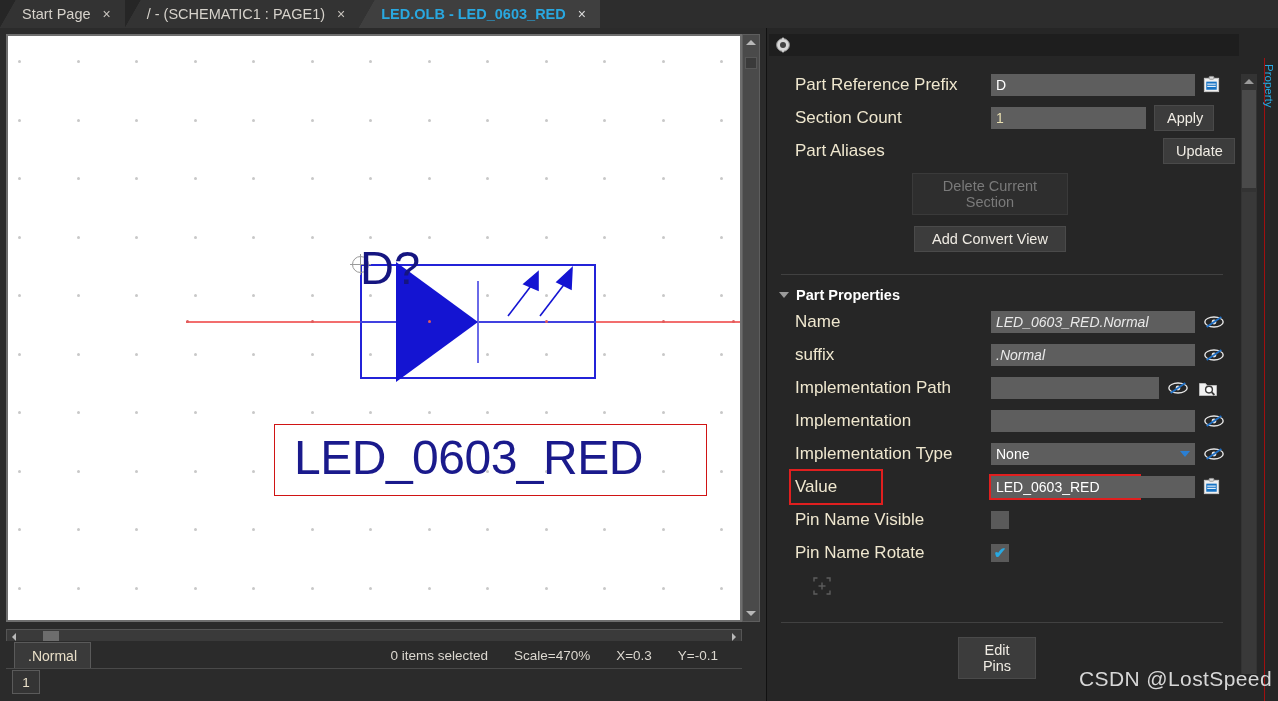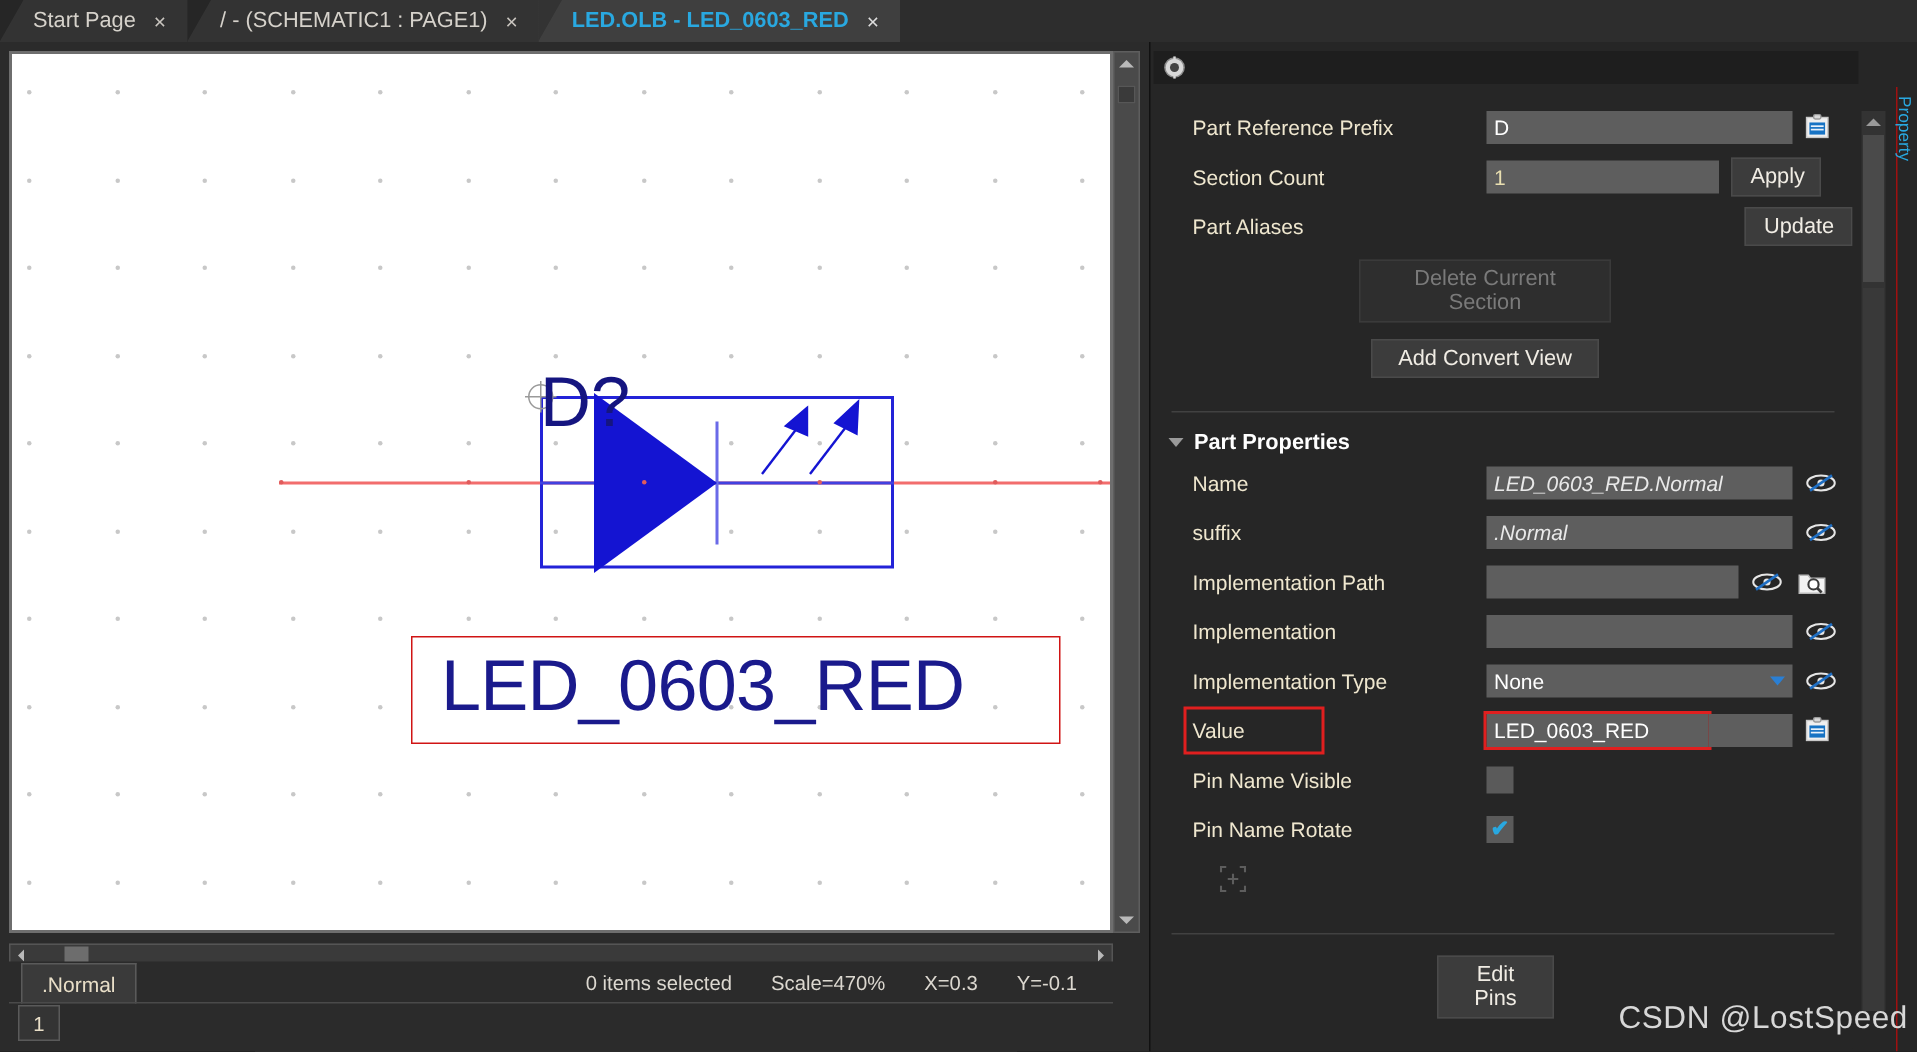--- a/index.html
+++ b/index.html
@@ -165,21 +165,21 @@
     position:absolute; left:2px; top:6px; right:40px; height:22px;
     background:#1e1e1e; display:flex; align-items:center; padding-left:6px;
   }
   .gear-ic{ width:16px;height:16px;}
   .rp-body{
     position:absolute; left:2px; top:30px; width:466px; bottom:2px;
     background:#262626; overflow:hidden;
   }
 
   .prow{ display:flex; align-items:center; height:33px; padding-left:26px; }
-  .plabel{ font-size:14px; color:#efe7cf; width:196px; flex:none; }
+  .plabel{ font-size:17px; color:#efe7cf; width:196px; flex:none; }
   .pinput{
     height:22px; background:#5e5e5e; border:none; box-sizing:border-box;
     color:#ffffff; font-size:14px; padding:0 5px; display:flex; align-items:center;
     font-family:"Liberation Sans", sans-serif;
   }
   .pinput.italic{ font-style:italic; color:#e9e9e9; }
   .pinput.empty{ background:#5e5e5e; }
   .btn{
     background:#3c3c3c; border:1px solid #4a4a4a; color:#f0ece4;
     font-size:14.5px; padding:4px 12px; box-sizing:border-box; cursor:default;
@@ -496,21 +496,21 @@
         <button class="btn" style="margin-left:8px; width:60px;">Apply</button>
       </div>
 
       <div class="prow">
         <div class="plabel">Part Aliases</div>
         <div style="flex:1"></div>
         <button class="btn" style="width:72px; ">Update</button>
       </div>
 
       <div class="bb-row" style="margin-top:6px; padding-right:24px;">
-        <button class="btn disabled" style="width:168px;">Delete Current Section</button>
+        <button class="btn disabled" style="width:156px;">Delete Current Section</button>
       </div>
       <div class="bb-row" style="margin-top:11px; padding-right:24px;">
         <button class="btn" style="width:152px;">Add Convert View</button>
       </div>
 
       <div class="divider" style="margin-top:22px;"></div>
 
       <div class="sect-title" style="margin-top:12px;">
         <span class="tri-down"></span>
         <span>Part Properties</span>

